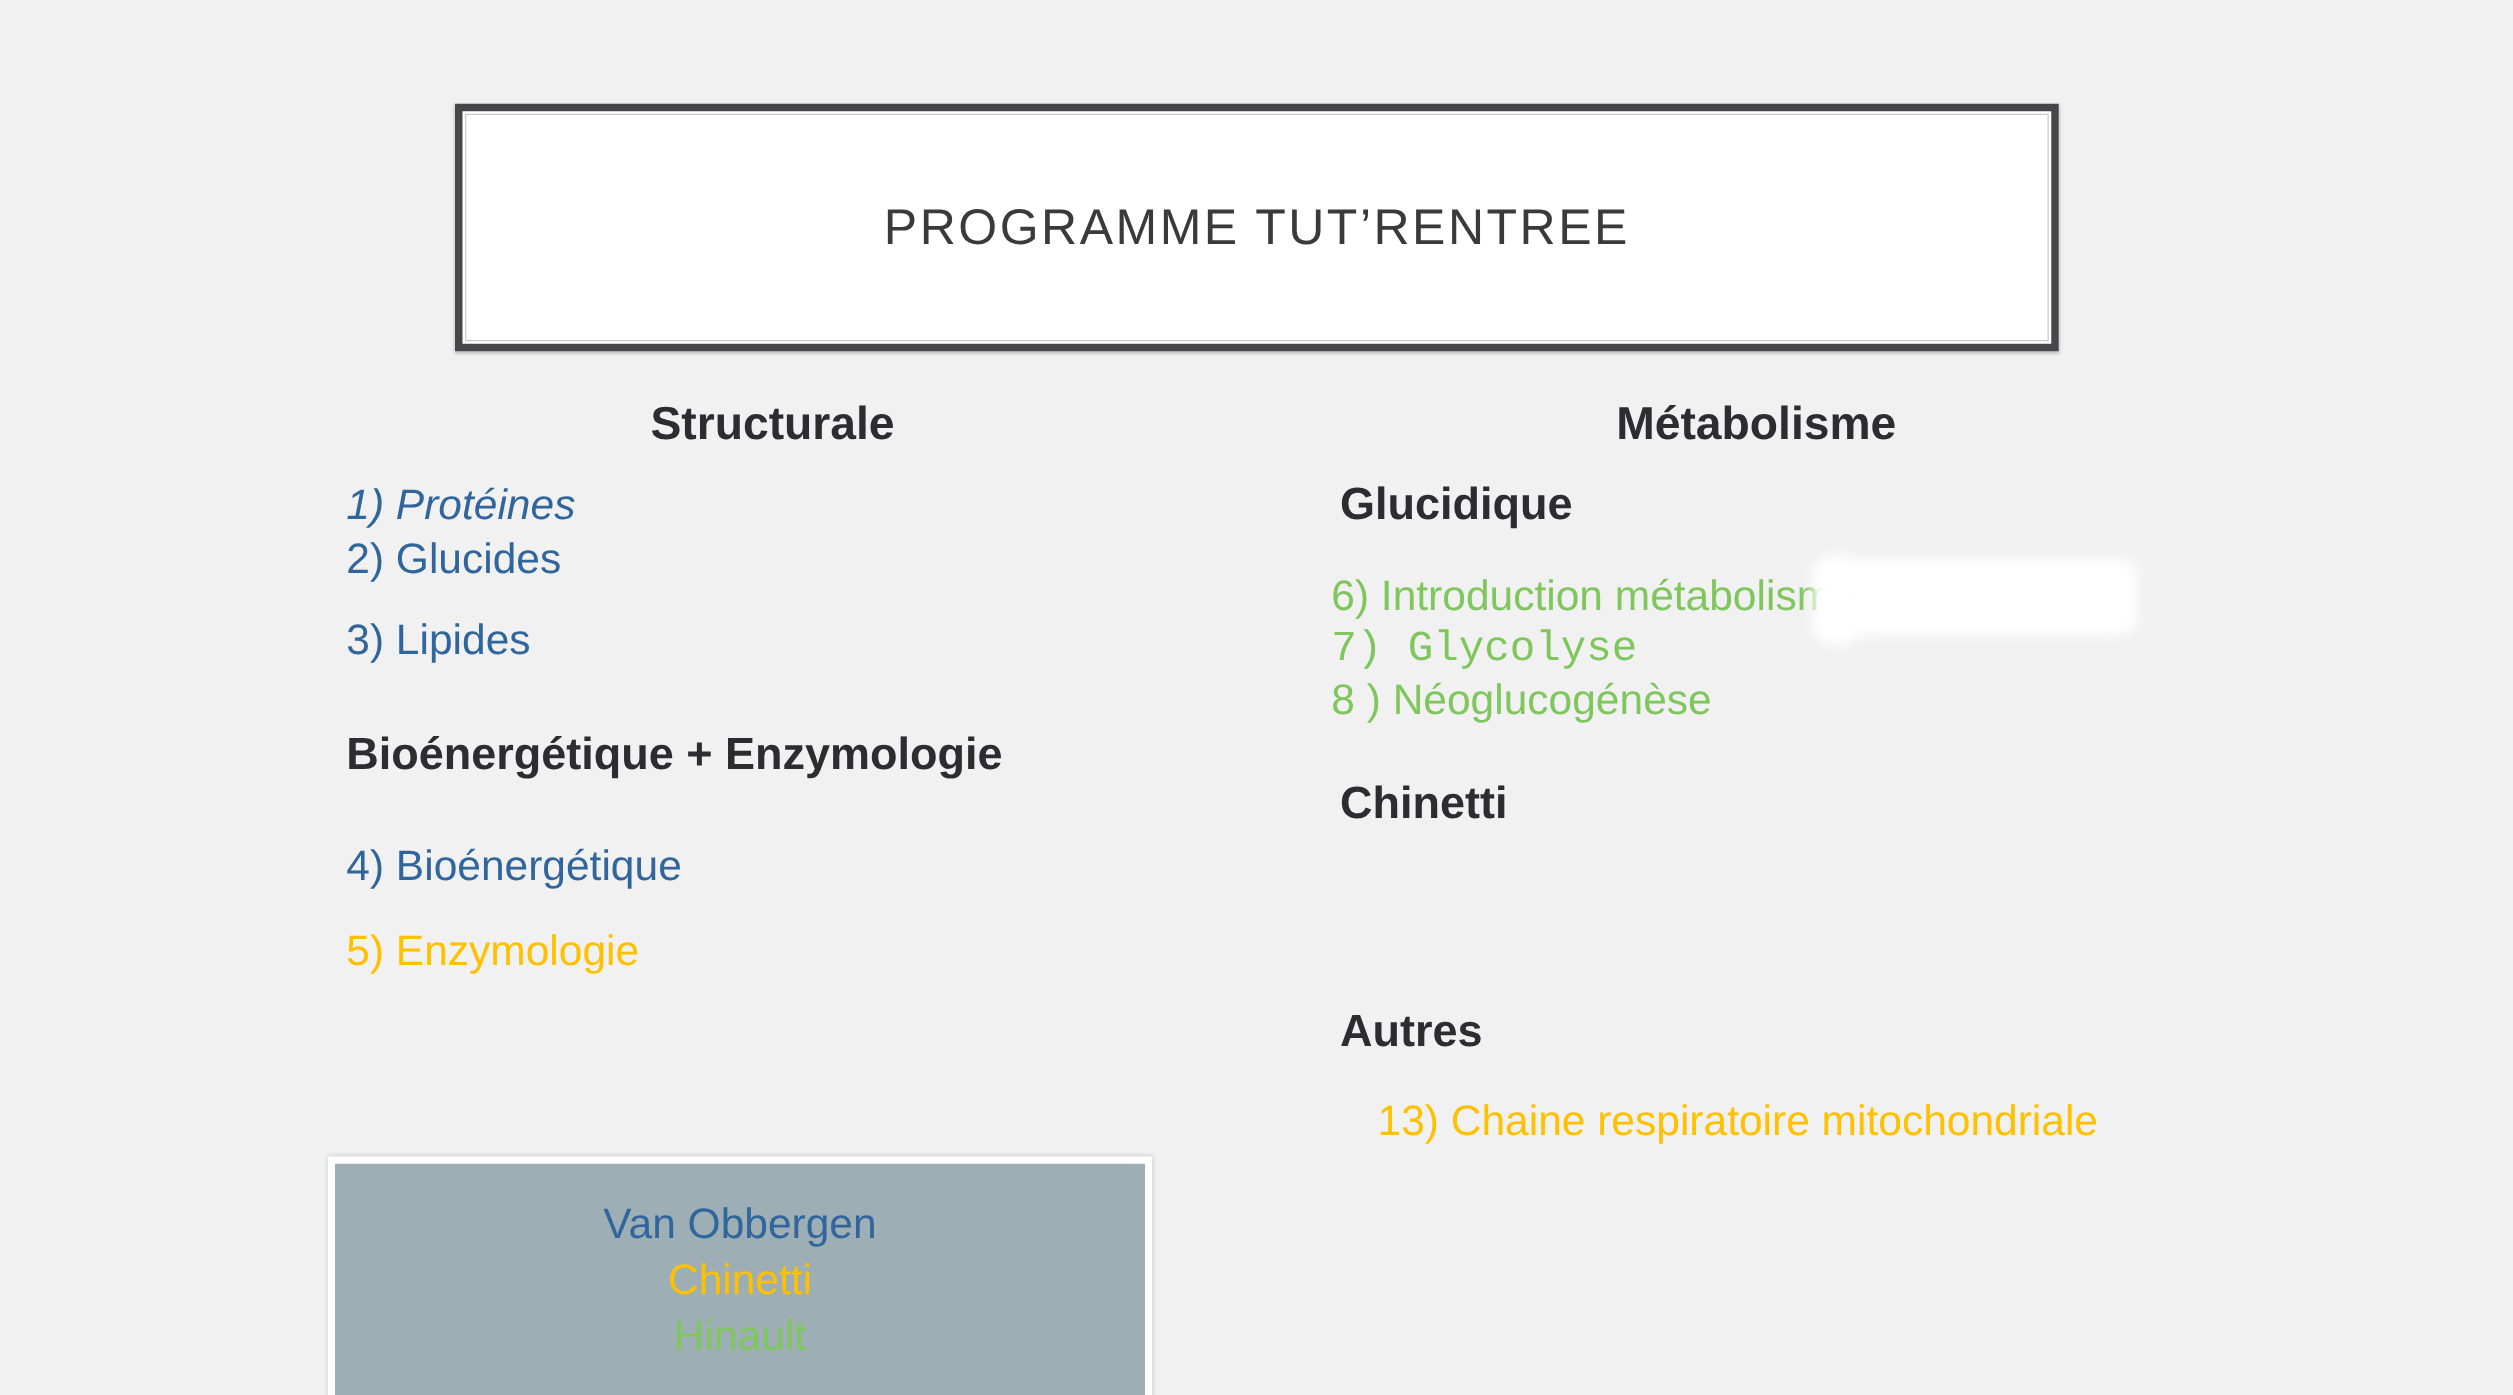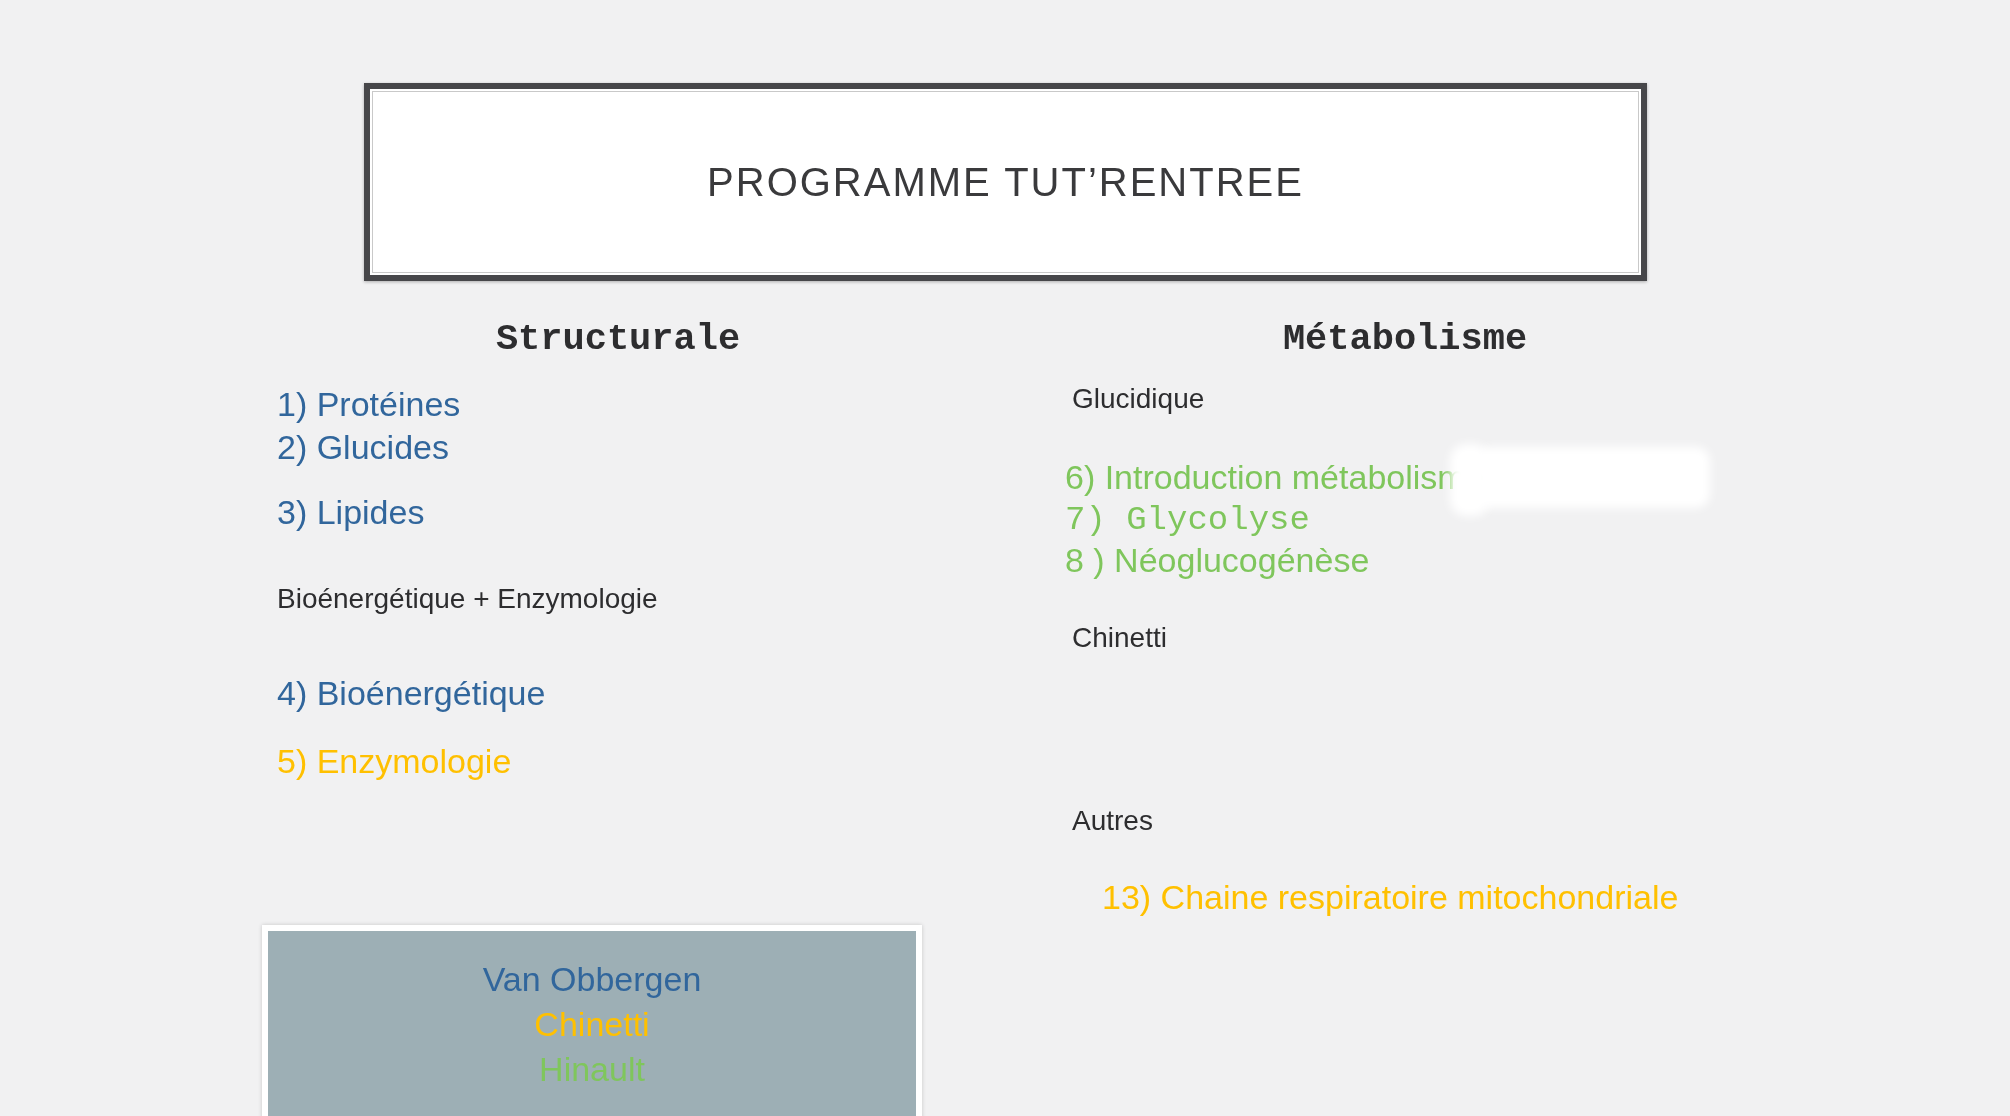--- a/index.html
+++ b/index.html
@@ -25,23 +25,23 @@
   .title-inner{
     position:absolute;left:2px;top:2px;right:2px;bottom:2px;
     border:1px solid #c9c9c9;pointer-events:none;
   }
   .title-text{
     font-size:40px;letter-spacing:2px;color:var(--title-text);
     white-space:nowrap;z-index:1;
   }
 
   .line{position:absolute;white-space:nowrap;font-size:34px;line-height:1.18;}
-  .heading{font-weight:normal;color:var(--heading-text);font-size:28px;}
+  .heading{font-weight:bold;color:var(--heading-text);font-size:36px;}
   .col-heading{position:absolute;text-align:center;font-weight:bold;
-    color:var(--heading-text);font-size:37px;white-space:nowrap;font-family:Liberation Mono, monospace;}
+    color:var(--heading-text);font-size:37px;white-space:nowrap;}
   .blue{color:var(--item-blue);}
   .gold{color:var(--item-gold);}
   .green{color:var(--item-green);}
 
   .smudge{position:absolute;background:#ffffff;filter:blur(5px);z-index:5;}
   .smudge-a{left:1450px;top:444px;width:40px;height:72px;border-radius:16px;}
   .smudge-b{left:1478px;top:447px;width:232px;height:61px;border-radius:14px;}
 
   .tutor-box{
     position:absolute;left:262px;top:925px;width:660px;height:234px;
@@ -56,21 +56,21 @@
 
 <div class="slide">
 
   <div class="title-box">
     <div class="title-inner"></div>
     <div class="title-text">PROGRAMME TUT’RENTREE</div>
   </div>
 
   <div class="col-heading" style="left:240px;top:318px;width:756px;">Structurale</div>
 
-  <div class="line blue" style="left:277px;top:384px;">1) Protéines</div>
+  <div class="line blue" style="left:277px;top:384px;font-style:italic;">1) Protéines</div>
   <div class="line blue" style="left:277px;top:427px;text-align:center;">2) Glucides</div>
   <div class="line blue" style="left:277px;top:492px;">3) Lipides</div>
 
   <div class="line heading" style="left:277px;top:582px;">Bioénergétique + Enzymologie</div>
 
   <div class="line blue" style="left:277px;top:673px;">4) Bioénergétique</div>
   <div class="line gold" style="left:277px;top:741px;">5) Enzymologie</div>
 
   <div class="col-heading" style="left:1030px;top:318px;width:750px;">Métabolisme</div>
 

